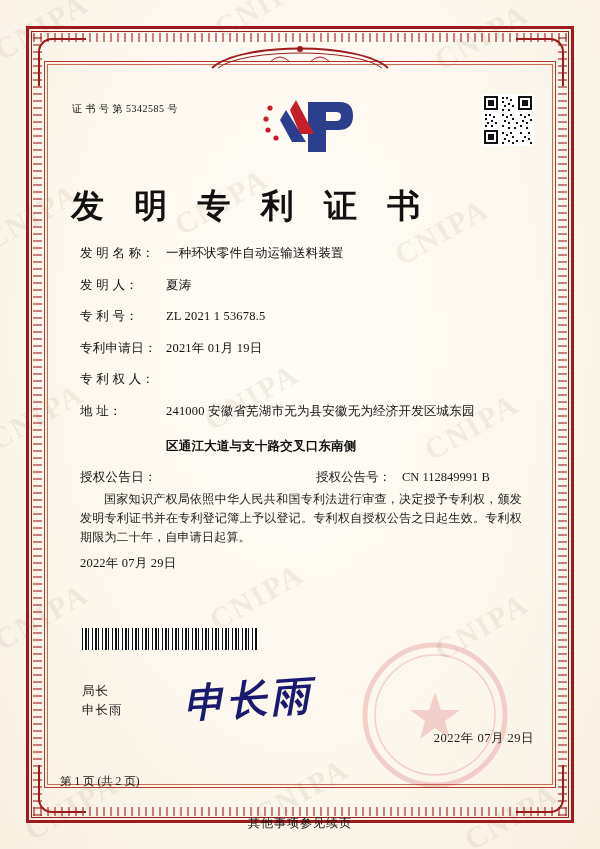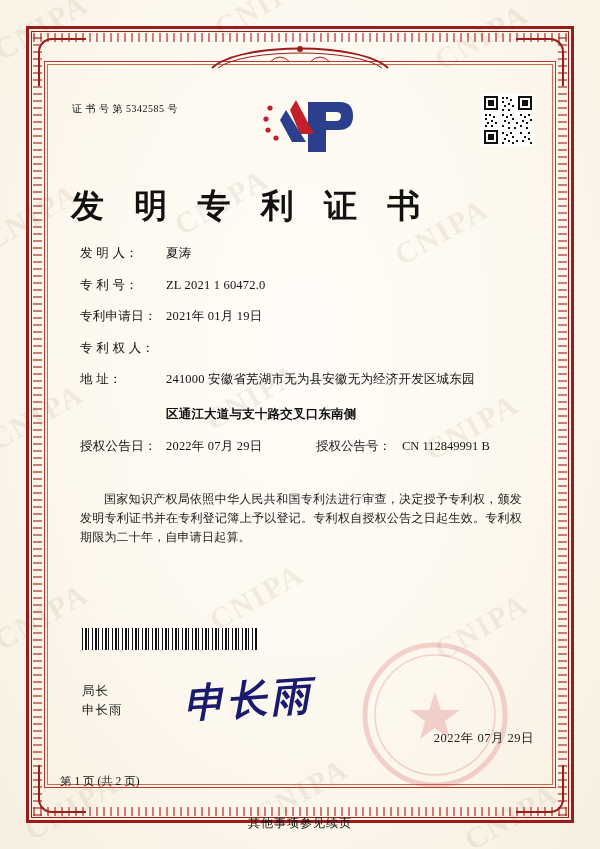--- a/index.html
+++ b/index.html
@@ -169,21 +169,21 @@
     color: #111;
     letter-spacing: 0.3px;
     white-space: nowrap;
   }
   .fvalue {
     flex: 1;
     color: #111;
     letter-spacing: 0.2px;
   }
   .fvalue .line2 { display: block; margin-top: 20px; font-weight: bold; }
-  .field.inline2 { position: relative; }
+  .field.inline2 { position: relative; flex-direction: column; }
   .field .flabel2 {
     position: absolute;
     left: 236px;
     width: 86px;
     white-space: nowrap;
   }
   .field .fvalue2 {
     position: absolute;
     left: 322px;
     white-space: nowrap;
@@ -386,29 +386,33 @@
         <circle cx="10" cy="25" r="2.6"></circle>
         <circle cx="12" cy="36" r="2.6"></circle>
         <circle cx="20" cy="44" r="2.6"></circle>
       </g>
     </svg>
 
     <div class="title">发 明 专 利 证 书</div>
 
     <div class="fields">
 
+      <div class="field">
+        <div class="flabel">发 明 名 称：</div>
+        <div class="fvalue">一种环状零件自动运输送料装置</div>
+      </div>
 
       <div class="field">
         <div class="flabel">发 明 人：</div>
         <div class="fvalue">夏涛</div>
       </div>
 
       <div class="field">
         <div class="flabel">专 利 号：</div>
-        <div class="fvalue">ZL 2021 1 60472.0</div>
+        <div class="fvalue">ZL 2021 1 53678.5</div>
       </div>
 
       <div class="field">
         <div class="flabel">专利申请日：</div>
         <div class="fvalue">2021年 01月 19日</div>
       </div>
 
       <div class="field">
         <div class="flabel">专 利 权 人：</div>
       </div>

